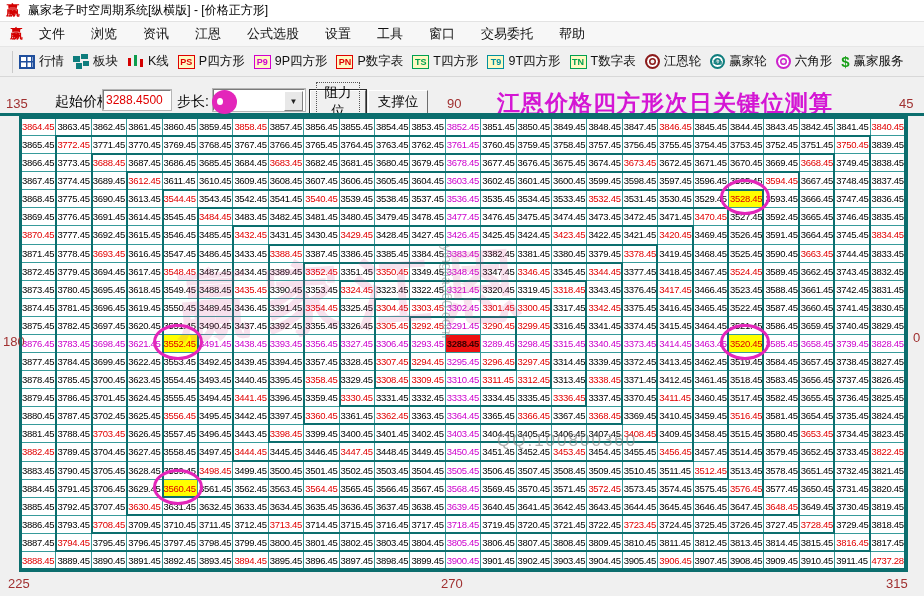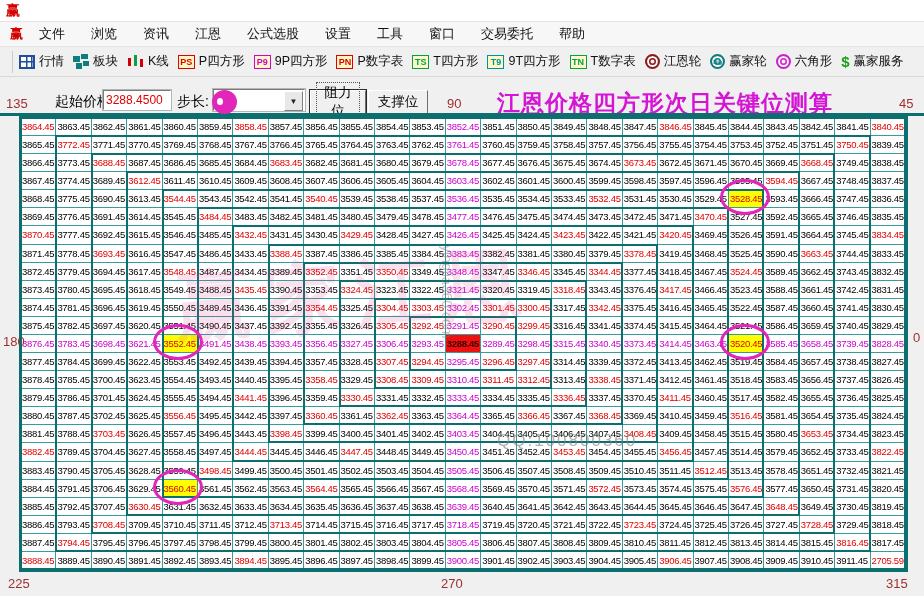--- a/index.html
+++ b/index.html
@@ -76,20 +76,21 @@
   .step-annot{position:absolute;left:212px;top:90px;width:25px;height:24px;border-radius:50%;
               background:#e326ba;z-index:4}
   .step-annot::after{content:"";position:absolute;left:5px;top:8px;width:6px;height:7px;
               border-radius:50%;background:#fff}
 </style>
 </head>
 <body>
 
 <div class="abs titlebar">
   <span class="applogo">赢</span>
+  <span class="wintitle">赢家老子时空周期系统[纵横版] - [价格正方形]</span>
 </div>
 
 <div class="abs menubar">
   <span class="menulogo">赢</span>
   <div class="menuitems">
       <span class="menuitem">文件</span>
       <span class="menuitem">浏览</span>
       <span class="menuitem">资讯</span>
       <span class="menuitem">江恩</span>
       <span class="menuitem">公式选股</span>
@@ -804,21 +805,21 @@
     <div class="cell ">3902.45</div>
     <div class="cell ">3903.45</div>
     <div class="cell ">3904.45</div>
     <div class="cell ">3905.45</div>
     <div class="cell half">3906.45</div>
     <div class="cell ">3907.45</div>
     <div class="cell ">3908.45</div>
     <div class="cell ">3909.45</div>
     <div class="cell ">3910.45</div>
     <div class="cell ">3911.45</div>
-    <div class="cell diag">2705.59</div>
+    <div class="cell diag">4737.28</div>
     <div class="ring" style="left: 388.4px; top: 197.88px; width: 107.2px; height: 55.24px;"></div>
     <div class="ring" style="left: 353px; top: 179.8px; width: 178px; height: 91.4px;"></div>
     <div class="ring" style="left: 317.6px; top: 161.72px; width: 248.8px; height: 127.56px;"></div>
     <div class="ring" style="left: 282.2px; top: 143.64px; width: 319.6px; height: 163.72px;"></div>
     <div class="ring" style="left: 246.8px; top: 125.56px; width: 390.4px; height: 199.88px;"></div>
     <div class="ring" style="left: 211.4px; top: 107.48px; width: 461.2px; height: 236.04px;"></div>
     <div class="ring" style="left: 176px; top: 89.4px; width: 532px; height: 272.2px;"></div>
     <div class="ring" style="left: 140.6px; top: 71.32px; width: 602.8px; height: 308.36px;"></div>
     <div class="ring" style="left: 105.2px; top: 53.24px; width: 673.6px; height: 344.52px;"></div>
     <div class="ring" style="left: 69.8px; top: 35.16px; width: 744.4px; height: 380.68px;"></div>

